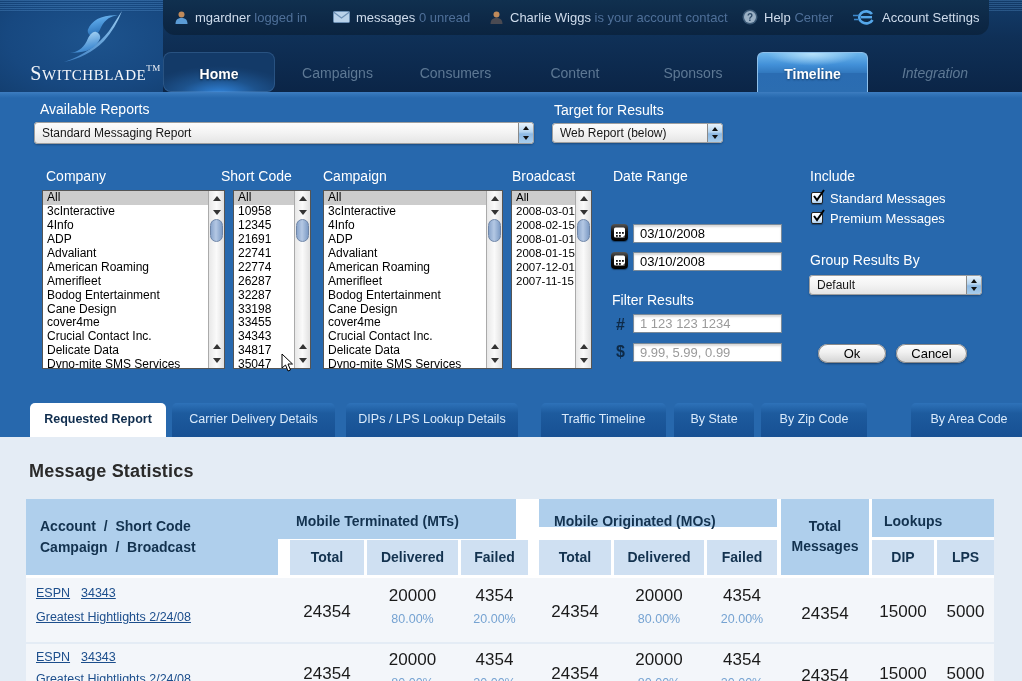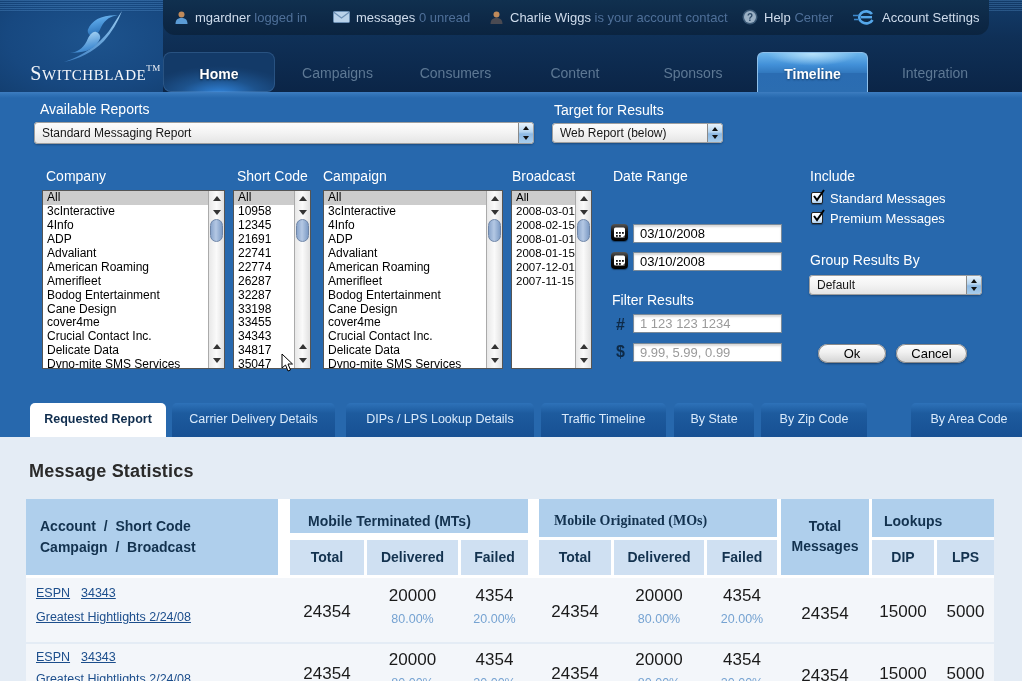--- a/index.html
+++ b/index.html
@@ -158,21 +158,21 @@
     <div class="tbitem" style="left:852px;"><svg class="tbico" width="24" height="17" viewBox="0 0 24 17">
           <path d="M 20 5 A 7 6 0 1 0 20.5 11" fill="none" stroke="#55a7ea" stroke-width="2.6"></path>
           <path d="M 9 8.2 L 20 8.2" stroke="#55a7ea" stroke-width="2.4"></path>
           <path d="M 1 6.5 L 7 6.5 M 2 10.5 L 6.5 10.5" stroke="#3c88cc" stroke-width="1.6"></path>
         </svg><span>Account Settings</span></div>
 
     <div class="navlink" style="left:295px; width:85px;">Campaigns</div>
     <div class="navlink" style="left:413px; width:85px;">Consumers</div>
     <div class="navlink" style="left:541px; width:68px;">Content</div>
     <div class="navlink" style="left:658px; width:70px;">Sponsors</div>
-    <div class="navlink" style="left:895px; width:80px;">Integration</div>
+    <div class="navlink" style="left:895px; width:80px;font-style:italic;">Integration</div>
     <div id="tab-home">
         <span>Home</span>
       </div>
     <div id="tab-reports">
         <span>Timeline</span>
       </div>
   </div>
 
   <div id="band"></div>
   <div class="wlabel" style="left:40px; top:101px;">Available Reports</div>
@@ -180,21 +180,21 @@
       <span class="txt" style="line-height:22px;">Standard Messaging Report</span>
       <span class="step"></span>
     </div>
   <div class="wlabel" style="left:554px; top:102px;">Target for Results</div>
   <div class="aqsel" style="left:552px; top:123px; width:171px;">
       <span class="txt">Web Report (below)</span>
       <span class="step"></span>
     </div>
 
   <div class="wlabel" style="left:46px; top:168px;">Company</div>
-  <div class="wlabel" style="left:237px; top:168px;">Short Code</div>
+  <div class="wlabel" style="left:221px; top:168px;">Short Code</div>
   <div class="wlabel" style="left:323px; top:168px;">Campaign</div>
   <div class="wlabel" style="left:512px; top:168px;">Broadcast</div>
   <div class="wlabel" style="left:613px; top:168px;">Date Range</div>
   <div class="wlabel" style="left:810px; top:168px;">Include</div>
 
   <div class="listbox" style="left:42px; width:183px;">
     <div class="row sel">All</div>
       <div class="row">3cInteractive</div>
       <div class="row">4Info</div>
       <div class="row">ADP</div>
@@ -319,42 +319,42 @@
   <div class="wlabel" style="left:810px; top:252px;">Group Results By</div>
   <div class="aqsel" style="left:809px; top:275px; width:173px;">
       <span class="txt">Default</span>
       <span class="step"></span>
     </div>
 
   <div class="aqbtn" style="left:818px; top:344px; width:68px;">Ok</div>
   <div class="aqbtn" style="left:896px; top:344px; width:71px;">Cancel</div>
 
   <div class="rtab" style="left:172px; width:163px;">Carrier Delivery Details</div>
-  <div class="rtab" style="left:346px; width:188px;">DIPs / LPS Lookup Details</div>
+  <div class="rtab" style="left:346px; width:172px;">DIPs / LPS Lookup Details</div>
   <div class="rtab" style="left:541px; width:125px;">Traffic Timeline</div>
   <div class="rtab" style="left:674px; width:80px;">By State</div>
   <div class="rtab" style="left:761px; width:106px;">By Zip Code</div>
   <div class="rtab" style="left:911px; width:116px;">By Area Code</div>
   <div id="rtab-active">Requested Report</div>
 
   <div id="content"></div>
   <div id="msghead">Message Statistics</div>
 
   <div style="position:absolute; left:26px; top:499px; width:968px; height:79px; background:#ffffff;"></div>
   <div class="hcell" style="left:26px; top:499px; width:252px; height:76px;">
     <div style="position:absolute; left:14px; top:19px;">Account&nbsp; /&nbsp; Short Code</div>
     <div style="position:absolute; left:14px; top:40px;">Campaign&nbsp; /&nbsp; Broadcast</div>
   </div>
-  <div class="hcell" style="left:290px; top:499px; width:238px; height:34px;">
+  <div class="hcell" style="left:278px; top:499px; width:238px; height:40px;">
       <div style="position:absolute; left:18px; top:14px;">Mobile Terminated (MTs)</div>
     </div>
   <div class="hcell hsub" style="left:290px; top:540px; width:74px; height:35px; text-align:center; line-height:35px;">Total</div>
   <div class="hcell hsub" style="left:367px; top:540px; width:91px; height:35px; text-align:center; line-height:35px;">Delivered</div>
   <div class="hcell hsub" style="left:461px; top:540px; width:67px; height:35px; text-align:center; line-height:35px;">Failed</div>
-  <div class="hcell" style="left:539px; top:499px; width:238px; height:38px;font-family:Liberation Serif, serif;">
+  <div class="hcell" style="left:539px; top:499px; width:238px; height:28px;">
       <div style="position:absolute; left:15px; top:14px;">Mobile Originated (MOs)</div>
     </div>
   <div class="hcell hsub" style="left:539px; top:540px; width:72px; height:35px; text-align:center; line-height:35px;">Total</div>
   <div class="hcell hsub" style="left:614px; top:540px; width:90px; height:35px; text-align:center; line-height:35px;">Delivered</div>
   <div class="hcell hsub" style="left:707px; top:540px; width:70px; height:35px; text-align:center; line-height:35px;">Failed</div>
   <div class="hcell" style="left:781px; top:499px; width:88px; height:76px;">
     <div style="position:absolute; left:0; top:19px; width:88px; text-align:center;">Total</div>
     <div style="position:absolute; left:0; top:39px; width:88px; text-align:center;">Messages</div>
   </div>
   <div class="hcell" style="left:872px; top:499px; width:122px; height:38px;">

